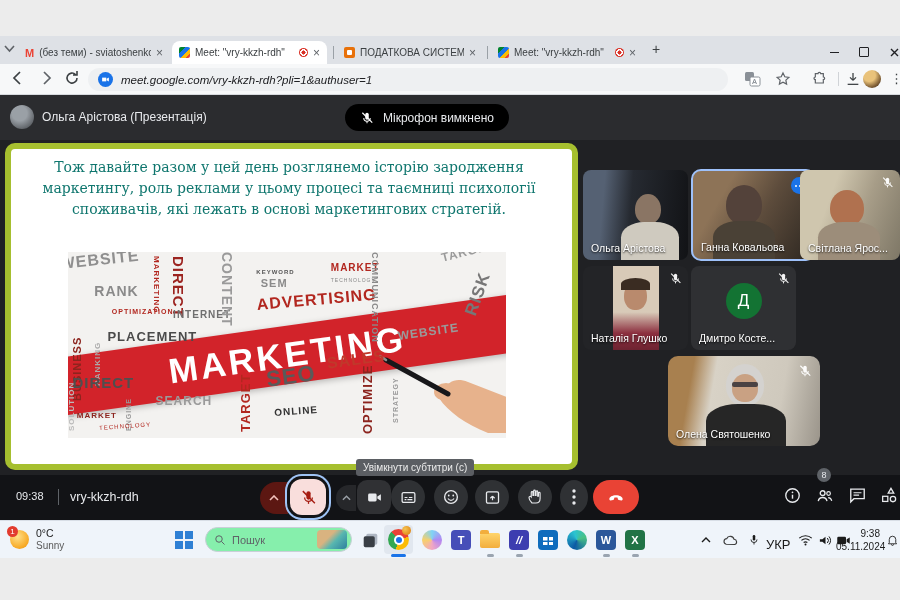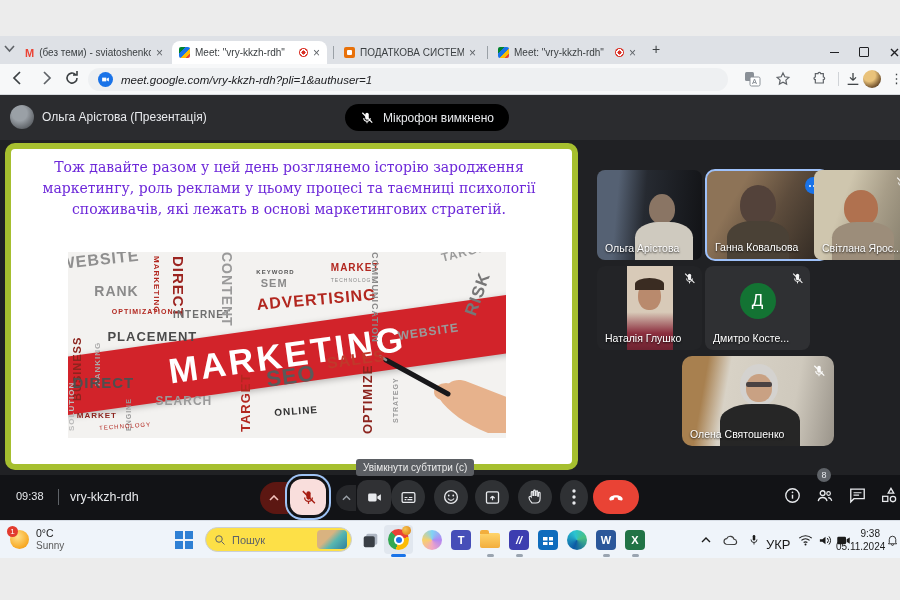--- a/index.html
+++ b/index.html
@@ -39,29 +39,29 @@
   .phava{position:absolute;left:10px;top:10px;width:24px;height:24px;border-radius:50%;
          background:radial-gradient(circle at 40% 35%,#9aa0a6 0 35%,#5f6368 75%,#3c4043);}
   .pname{position:absolute;left:42px;top:15px;font-size:12px;color:#e8eaed;}
   .micpill{position:absolute;left:345px;top:9px;height:27px;border-radius:14px;background:#000;
            display:flex;align-items:center;gap:9px;padding:0 15px;color:#e8eaed;font-size:12px;}
 
   
   .slide{position:absolute;left:5px;top:48px;width:573px;height:327px;background:#fff;
          border:6px solid #a6bf2f;border-radius:10px;box-sizing:border-box;}
   .slidetext{position:absolute;left:8px;top:8px;width:540px;font-family:"DejaVu Serif",serif;
-             font-size:14px;line-height:1.5;color:#6d28d9;text-align:center;}
+             font-size:14px;line-height:1.5;color:#0f766e;text-align:center;}
   .cloud{position:absolute;left:57px;top:103px;width:438px;height:186px;background:#f3f2f0;overflow:hidden;}
   .cloud span{position:absolute;transform-origin:left top;white-space:nowrap;letter-spacing:1px;line-height:1;}
   .band{position:absolute;left:-3%;top:40%;width:106%;height:31%;background:#d2232a;transform:rotate(-8deg);
         display:flex;align-items:center;justify-content:center;color:#fff;font-weight:800;font-size:35px;
         letter-spacing:3px;box-shadow:0 2px 6px rgba(0,0,0,.25);}
 
   
-  .tile{position:absolute;border-radius:8px;background:#2f3033;overflow:hidden;margin-left:14px;}
+  .tile{position:absolute;border-radius:8px;background:#2f3033;overflow:hidden;}
   .tname{position:absolute;left:8px;bottom:6px;font-size:10.5px;color:#fff;text-shadow:0 1px 2px rgba(0,0,0,.85);}
   .micoff{position:absolute;right:6px;top:6px;opacity:.95;}
   .sel{border:2px solid #9ec1fa;border-radius:10px;}
   .menu3{position:absolute;right:6px;top:6px;width:17px;height:17px;border-radius:50%;background:#1a73e8;
          display:flex;align-items:center;justify-content:center;gap:1.5px;}
   .menu3 i{width:2px;height:2px;border-radius:50%;background:#fff;}
   .pcircle{position:absolute;left:50%;top:42%;transform:translate(-50%,-50%);border-radius:50%;}
   .head{position:absolute;border-radius:50% 50% 46% 46%;}
   .body{position:absolute;border-radius:40% 40% 0 0;}
 
@@ -79,21 +79,21 @@
   .badge8{position:absolute;left:817px;top:-7px;width:14px;height:14px;border-radius:50%;background:#5f6368;
           color:#e8eaed;font-size:9px;display:flex;align-items:center;justify-content:center;}
   .tooltip{left:356px;top:459px;background:#5b5e63;color:#ececec;font-size:10px;padding:3px 7px;border-radius:3px;z-index:5;}
 
   
   .taskbar{left:0;top:520px;width:900px;height:38px;background:#eff4fa;border-top:1px solid #d8dee6;box-sizing:border-box;}
   .tbic{position:absolute;top:7px;display:flex;align-items:center;justify-content:center;width:24px;height:24px;}
   .runbar{position:absolute;top:33px;width:7px;height:3px;border-radius:2px;background:#9aa4b0;}
   .win4{display:grid;grid-template-columns:8px 8px;grid-template-rows:8px 8px;gap:1.5px;}
   .win4 i{background:#2f80d4;}
-  .searchpill{position:absolute;left:205px;top:6px;width:147px;height:25px;border-radius:13px;background:#fde047;
+  .searchpill{position:absolute;left:205px;top:6px;width:147px;height:25px;border-radius:13px;background:#86efac;
               border:1px solid #c9cfd8;box-sizing:border-box;display:flex;align-items:center;gap:6px;padding:0 4px 0 8px;}
   .searchpill .ph{flex:1;font-size:11px;color:#5f6368;}
   .schip{width:30px;height:19px;border-radius:4px;background:linear-gradient(135deg,#d9b380 0 38%,#57b6b0 60%,#2e7f9e);}
   .chrome{width:21px;height:21px;border-radius:50%;position:relative;
           background:conic-gradient(from -45deg,#ea4335 0 120deg,#fbbc05 120deg 240deg,#34a853 240deg 360deg);}
   .chrome::before{content:"";position:absolute;left:5.5px;top:5.5px;width:10px;height:10px;border-radius:50%;background:#fff;}
   .chrome::after{content:"";position:absolute;left:7.5px;top:7.5px;width:6px;height:6px;border-radius:50%;background:#1a73e8;}
   .chractive{position:absolute;left:384px;top:4px;width:29px;height:29px;background:#e1e7ef;border-radius:4px;
              display:flex;align-items:center;justify-content:center;}
   .notifdot{position:absolute;right:-2px;top:-3px;width:9px;height:9px;border-radius:50%;

